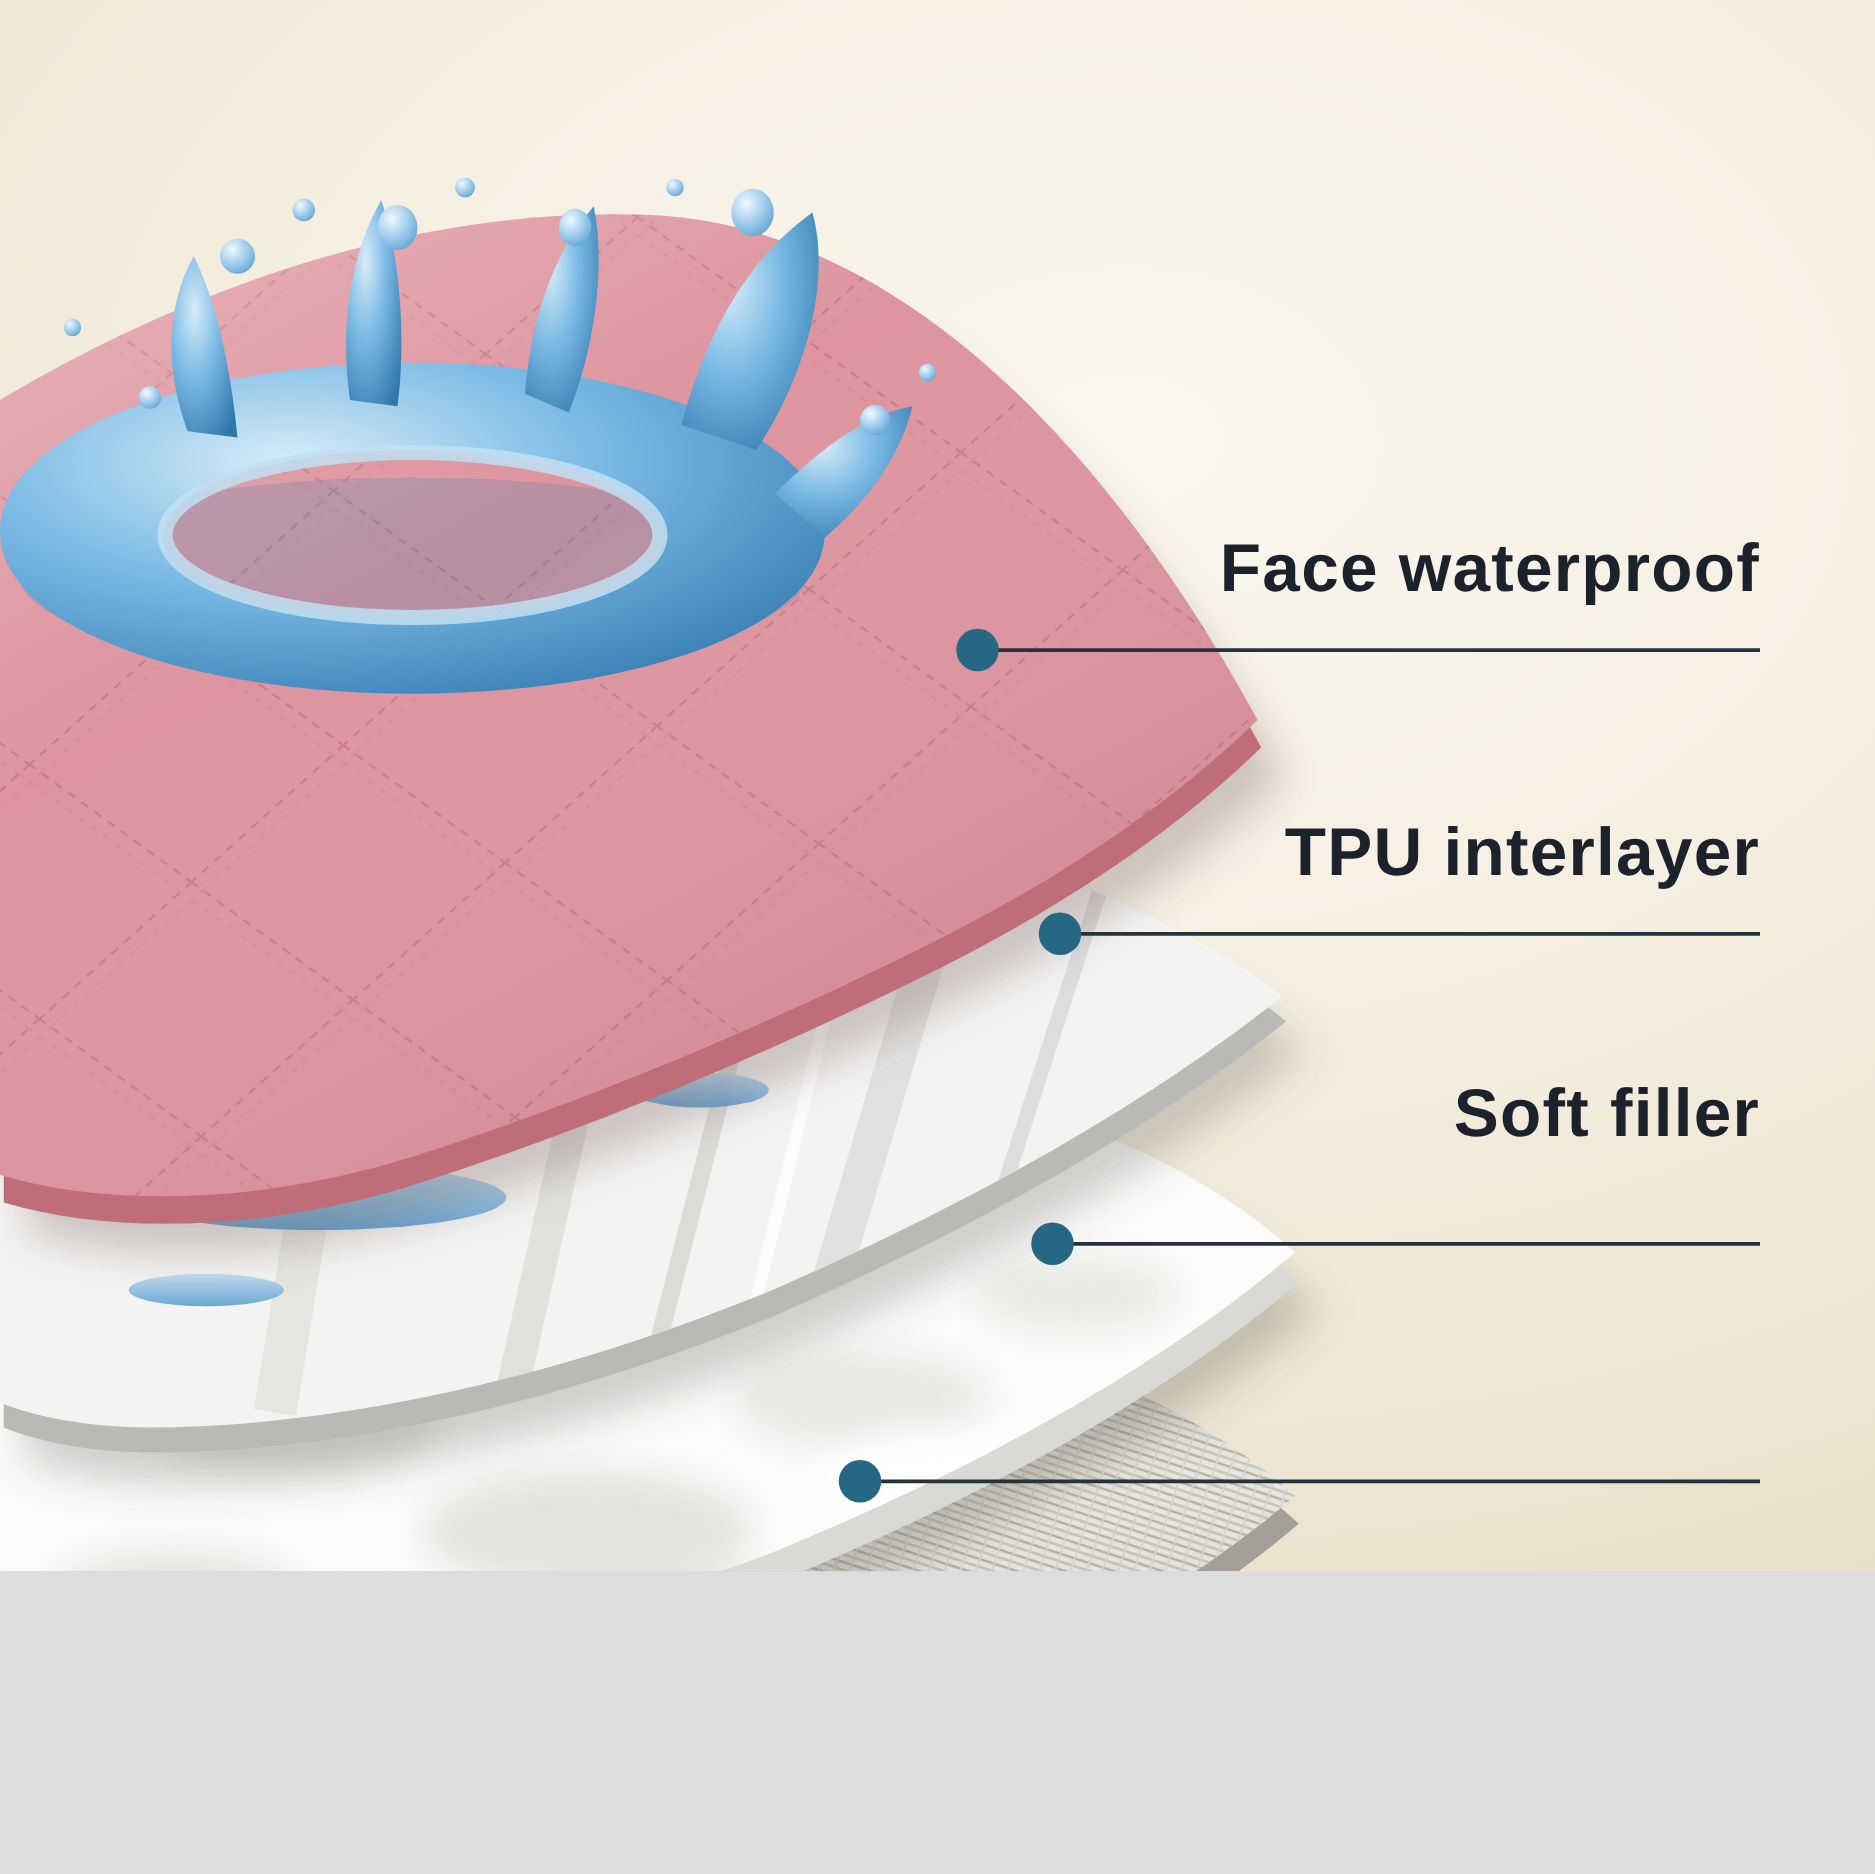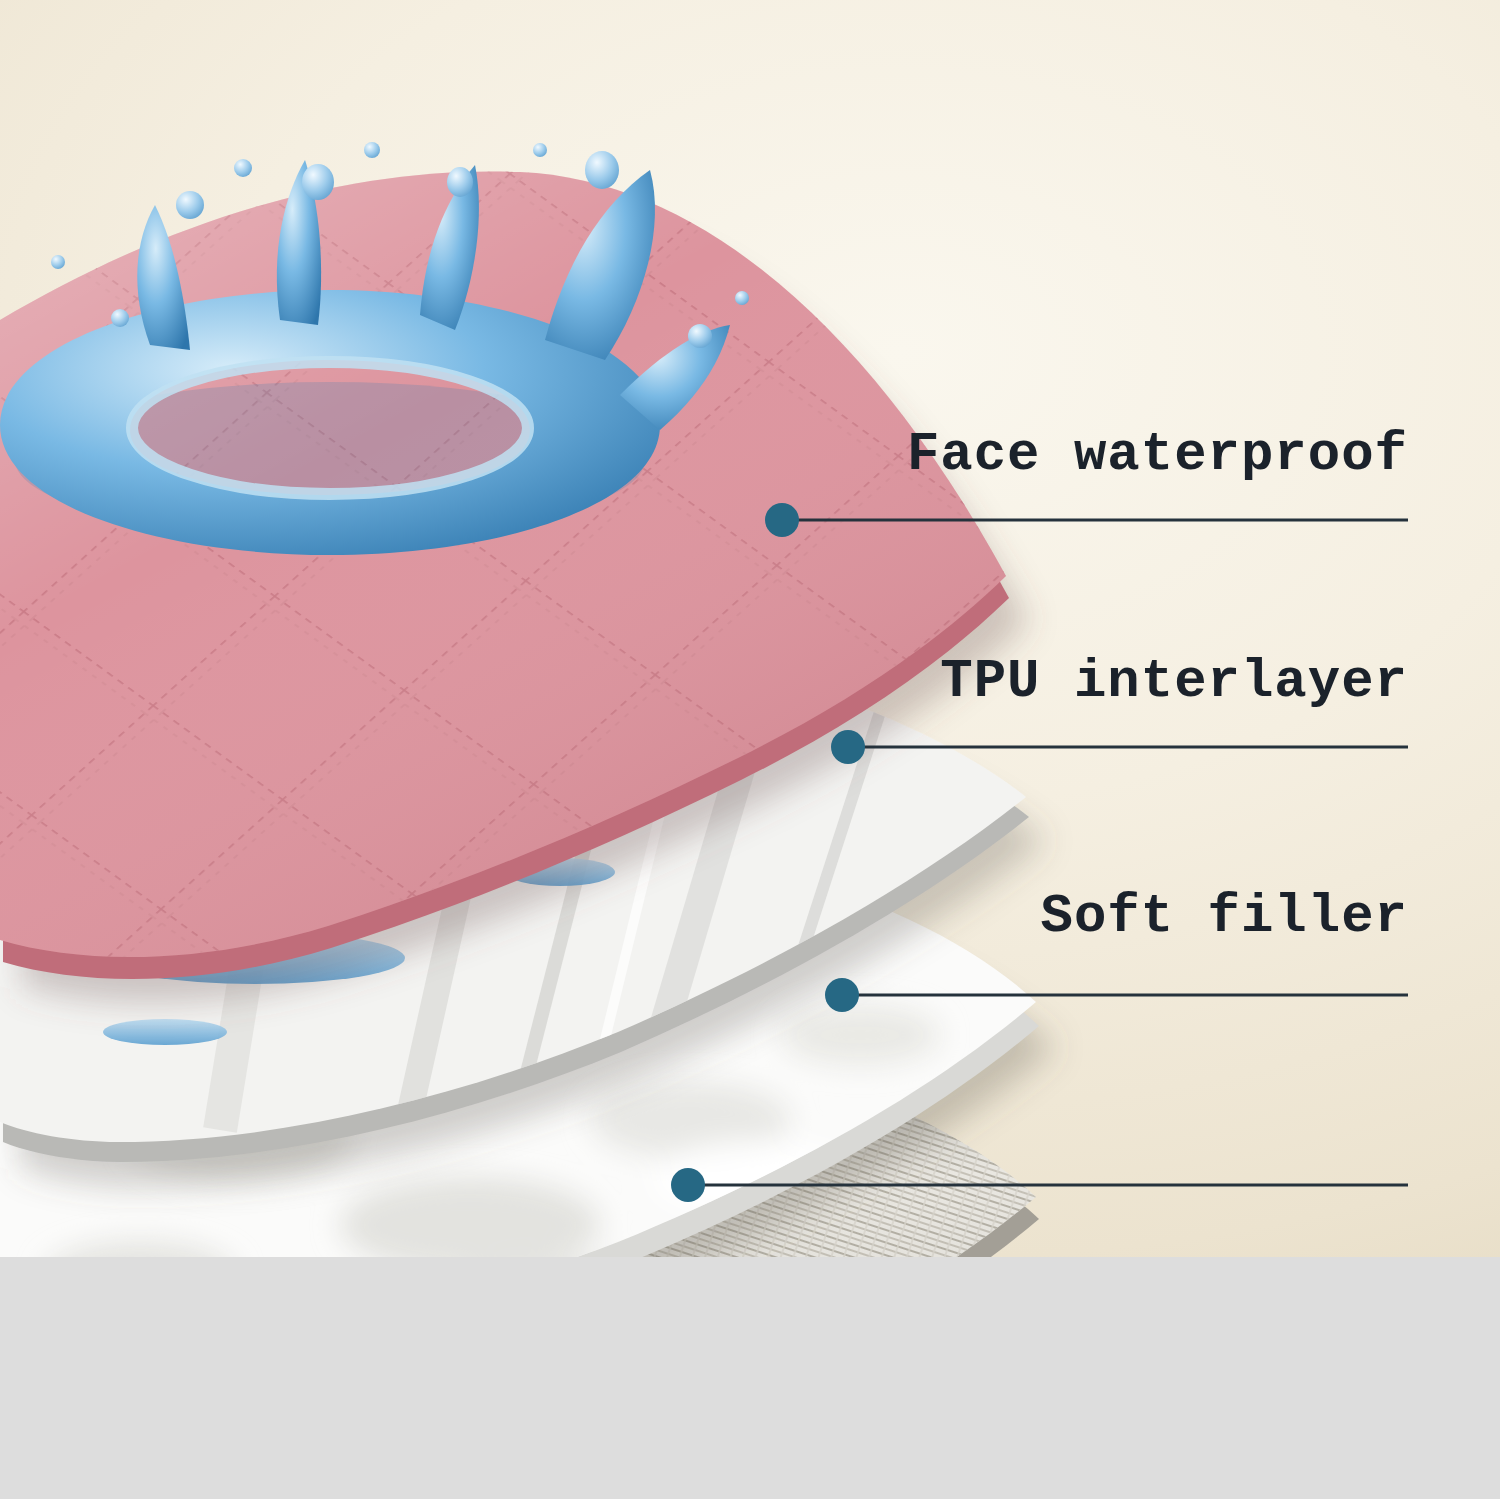--- a/index.html
+++ b/index.html
@@ -2,36 +2,36 @@
 <html><head>
 <meta charset="utf-8">
 <style>
   html,body{margin:0;padding:0;background:#ddd;}
   .stage{
     position:relative;
     width:1500px;height:1257px;
     overflow:hidden;
     background:
       radial-gradient(118% 95% at 60% 28%, #faf7ee 0%, #f5efe1 38%, #ece3cf 76%, #e2d7bd 100%);
-    font-family:Liberation Mono, monospace;
+    font-family:Liberation Sans, sans-serif;
   }
   .scene{position:absolute;left:0;top:0;width:1500px;height:1499px;}
   .callout-label{
     position:absolute;
     right:92px;
     font-size:54px;
     font-weight:600;
     letter-spacing:1px;
     color:#1b222b;
     white-space:nowrap;
     line-height:1;
   }
   .label-face{top:428px;}
   .label-tpu{top:655px;}
-  .label-soft{top:890px;}
+  .label-soft{top:864px;}
   .label-back{top:1096px;}
 </style>
 </head>
 <body>
 
 <div class="stage">
 
   <svg class="scene" viewBox="0 0 1500 1499" xmlns="http://www.w3.org/2000/svg">
     <defs>
       <path id="sheetFace" d="M 0 320 C 160 225 340 165 520 172 C 710 180 880 345 1006 576 C 935 645 845 705 738 758 C 598 827 468 881 328 926 C 208 963 88 966 0 940 Z"></path>

